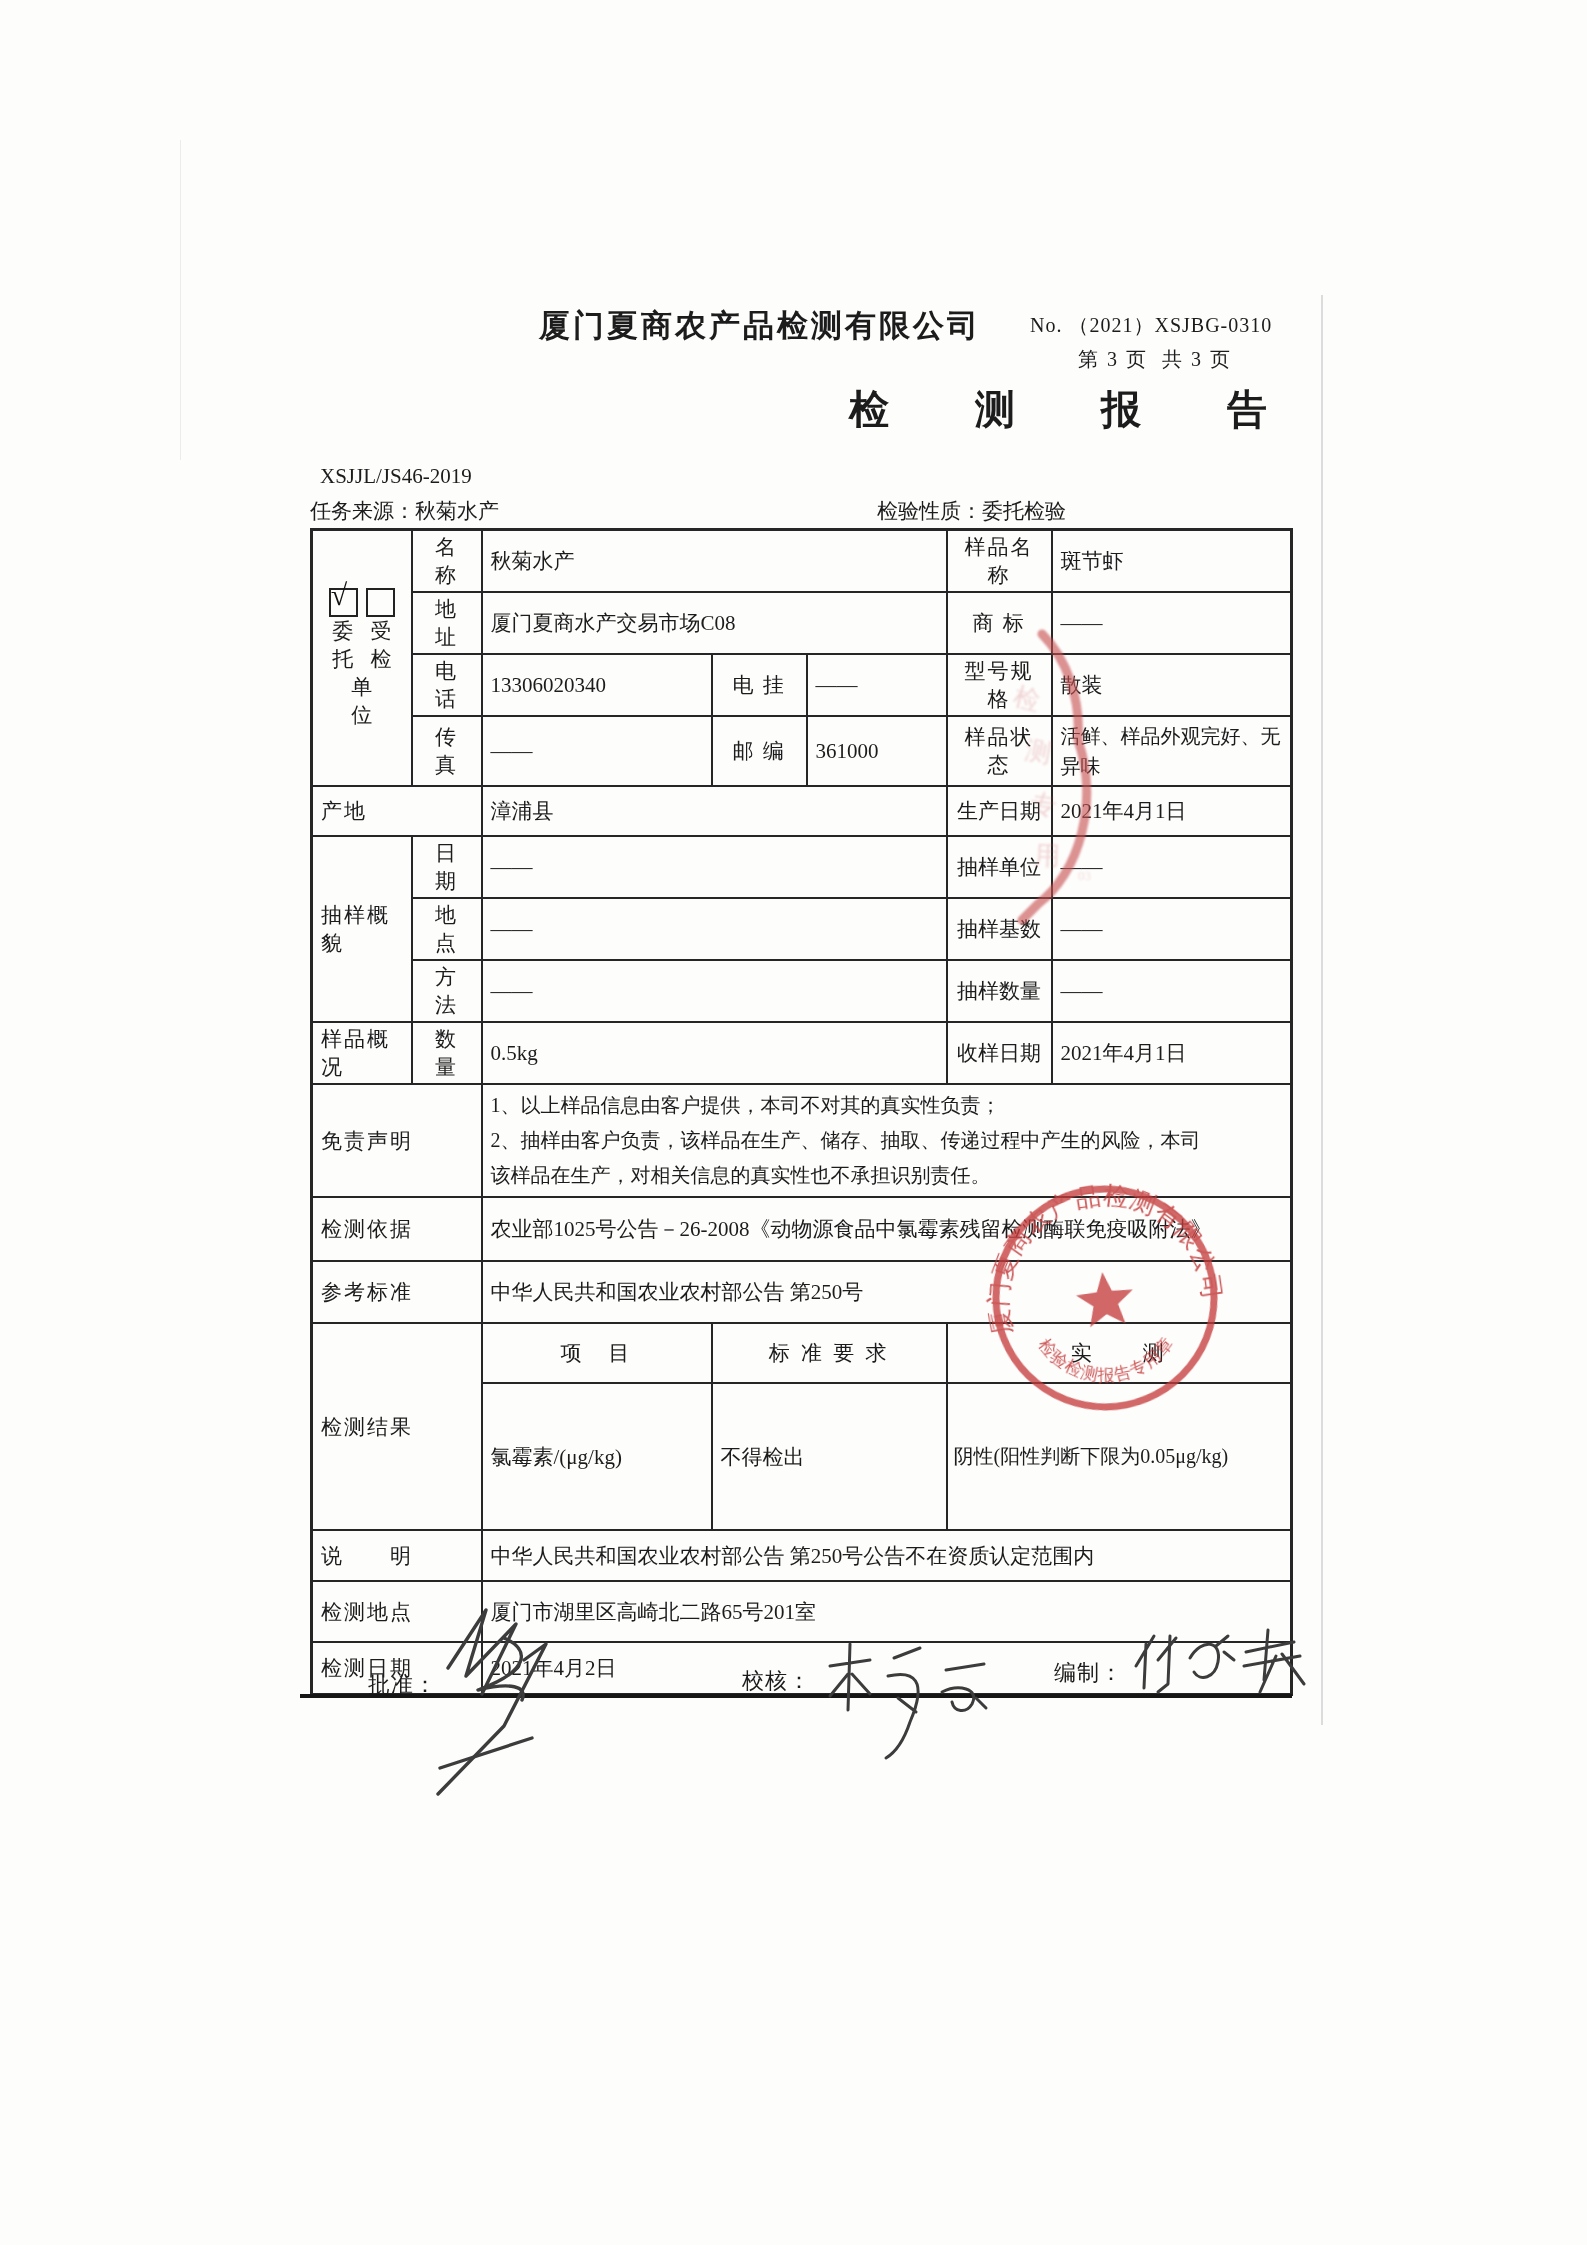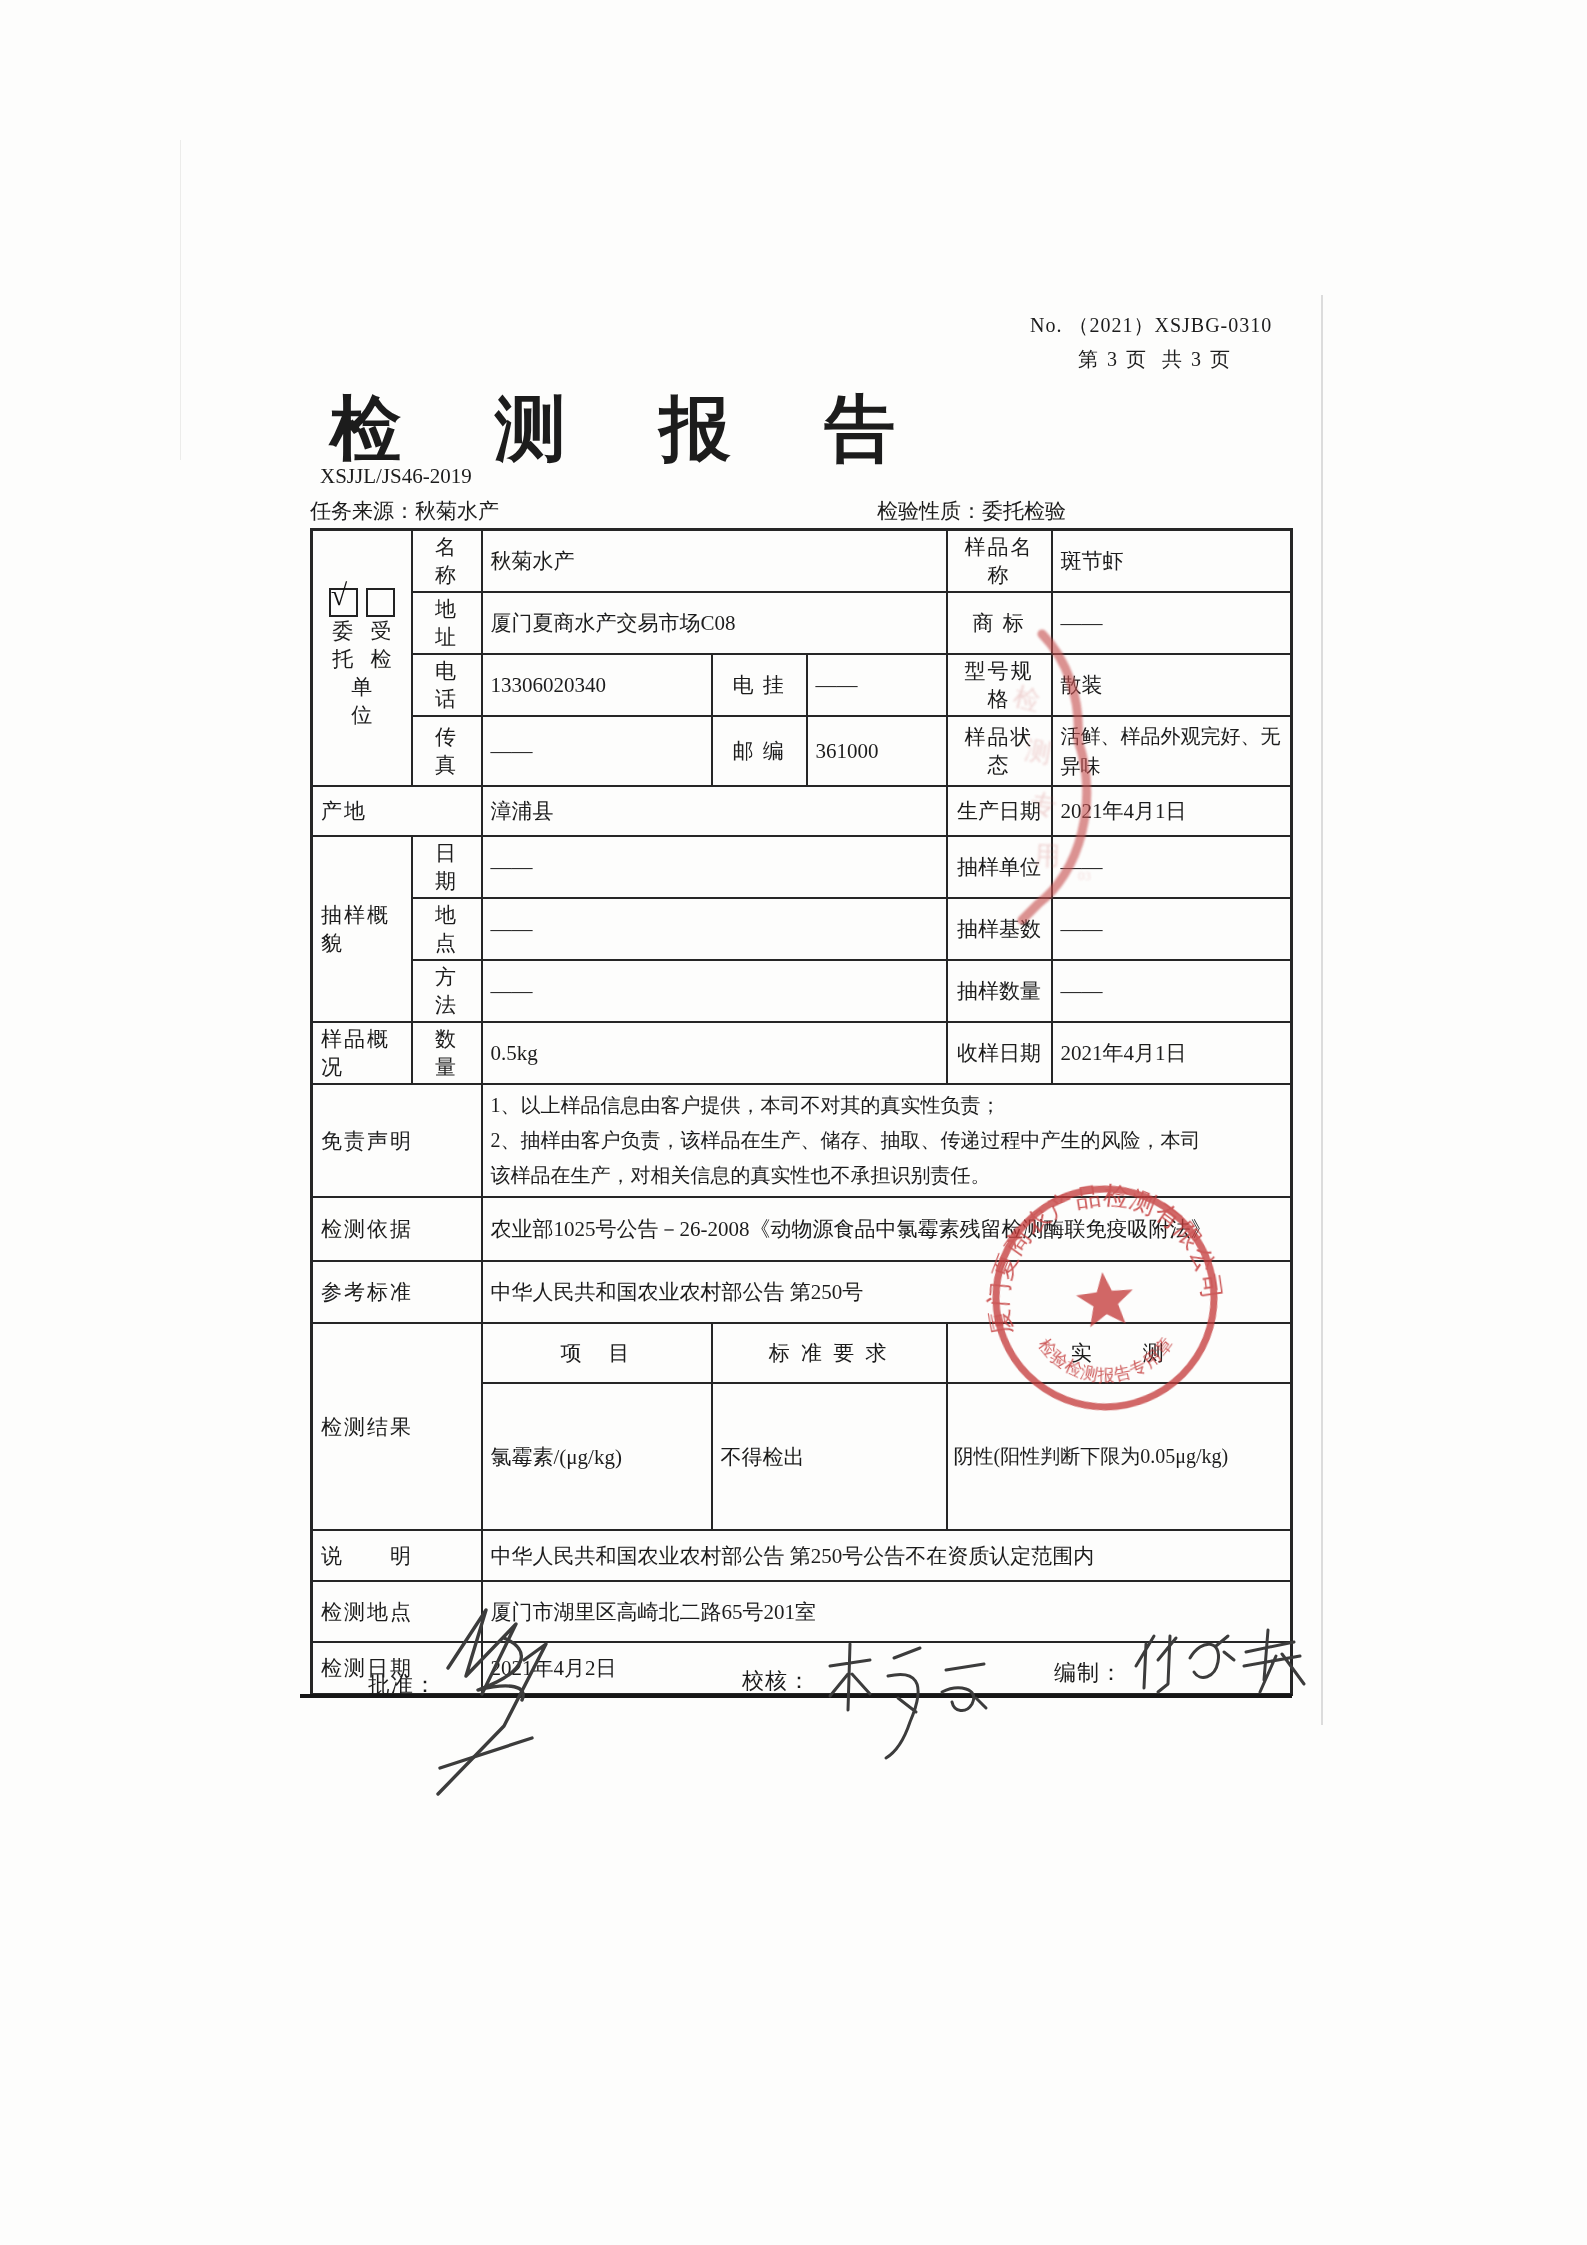--- a/index.html
+++ b/index.html
@@ -6,22 +6,22 @@
   .canvas{position:relative;width:1587px;height:2245px;background:#fdfdfc;overflow:hidden;
           font-family:"Liberation Serif", serif;color:#1c1c1c;}
   
   .page-edge-r{position:absolute;left:1321px;top:295px;width:2px;height:1430px;background:#dcdcdc;}
   .page-edge-l{position:absolute;left:180px;top:140px;width:1px;height:320px;background:#ececea;}
 
   .company{position:absolute;left:310px;top:305px;width:900px;text-align:center;
            font-size:31px;font-weight:600;letter-spacing:3px;}
   .report-no{position:absolute;left:1030px;top:312px;font-size:20px;letter-spacing:1px;white-space:pre;}
   .page-info{position:absolute;left:1078px;top:346px;font-size:20px;letter-spacing:2px;white-space:pre;}
-  .doc-title{position:absolute;left:292px;top:382px;width:980px;text-align:left;
-             font-size:71px;font-weight:700;letter-spacing:38px;text-indent:38px;}
+  .doc-title{position:absolute;left:325px;top:382px;width:980px;text-align:right;
+             font-size:40px;font-weight:700;letter-spacing:38px;text-indent:38px;}
   .doc-code{position:absolute;left:320px;top:464px;font-size:21px;}
   .task-line{position:absolute;left:310px;top:497px;font-size:21px;}
   .nature-line{position:absolute;left:877px;top:497px;font-size:21px;}
 
   table.main{position:absolute;left:310px;top:528px;width:980px;border-collapse:collapse;
              table-layout:fixed;font-size:21px;border:3px solid #262626;}
   table.main td{border:2px solid #262626;padding:2px 8px;vertical-align:middle;overflow:hidden;}
   td.lab{text-align:center;letter-spacing:2px;}
   td.val{text-align:left;padding-left:12px;}
   td.grp{text-align:left;letter-spacing:2px;}
@@ -48,20 +48,21 @@
   .stamp-faded{position:absolute;left:960px;top:612px;width:220px;height:320px;opacity:.8;}
   .sig{position:absolute;}
 </style>
 </head>
 <body>
 <div class="canvas">
 
   <div class="page-edge-r"></div>
   <div class="page-edge-l"></div>
 
+  <div class="company">厦门夏商农产品检测有限公司</div>
   <div class="report-no">No. （2021）XSJBG-0310</div>
   <div class="page-info">第 3 页  共 3 页</div>
   <div class="doc-title">检 测 报 告</div>
   <div class="doc-code">XSJJL/JS46-2019</div>
   <div class="task-line"><span>任务来源：</span><span>秋菊水产</span></div>
   <div class="nature-line"><span>检验性质：</span><span>委托检验</span></div>
 
   <table class="main">
     <colgroup>
       <col style="width:100px">

